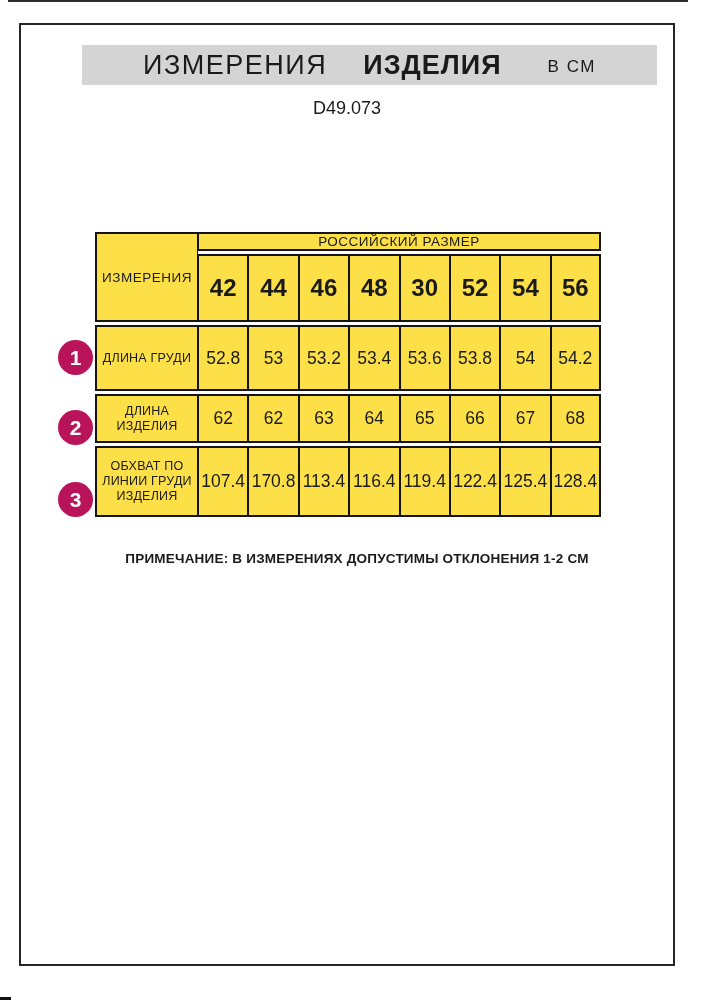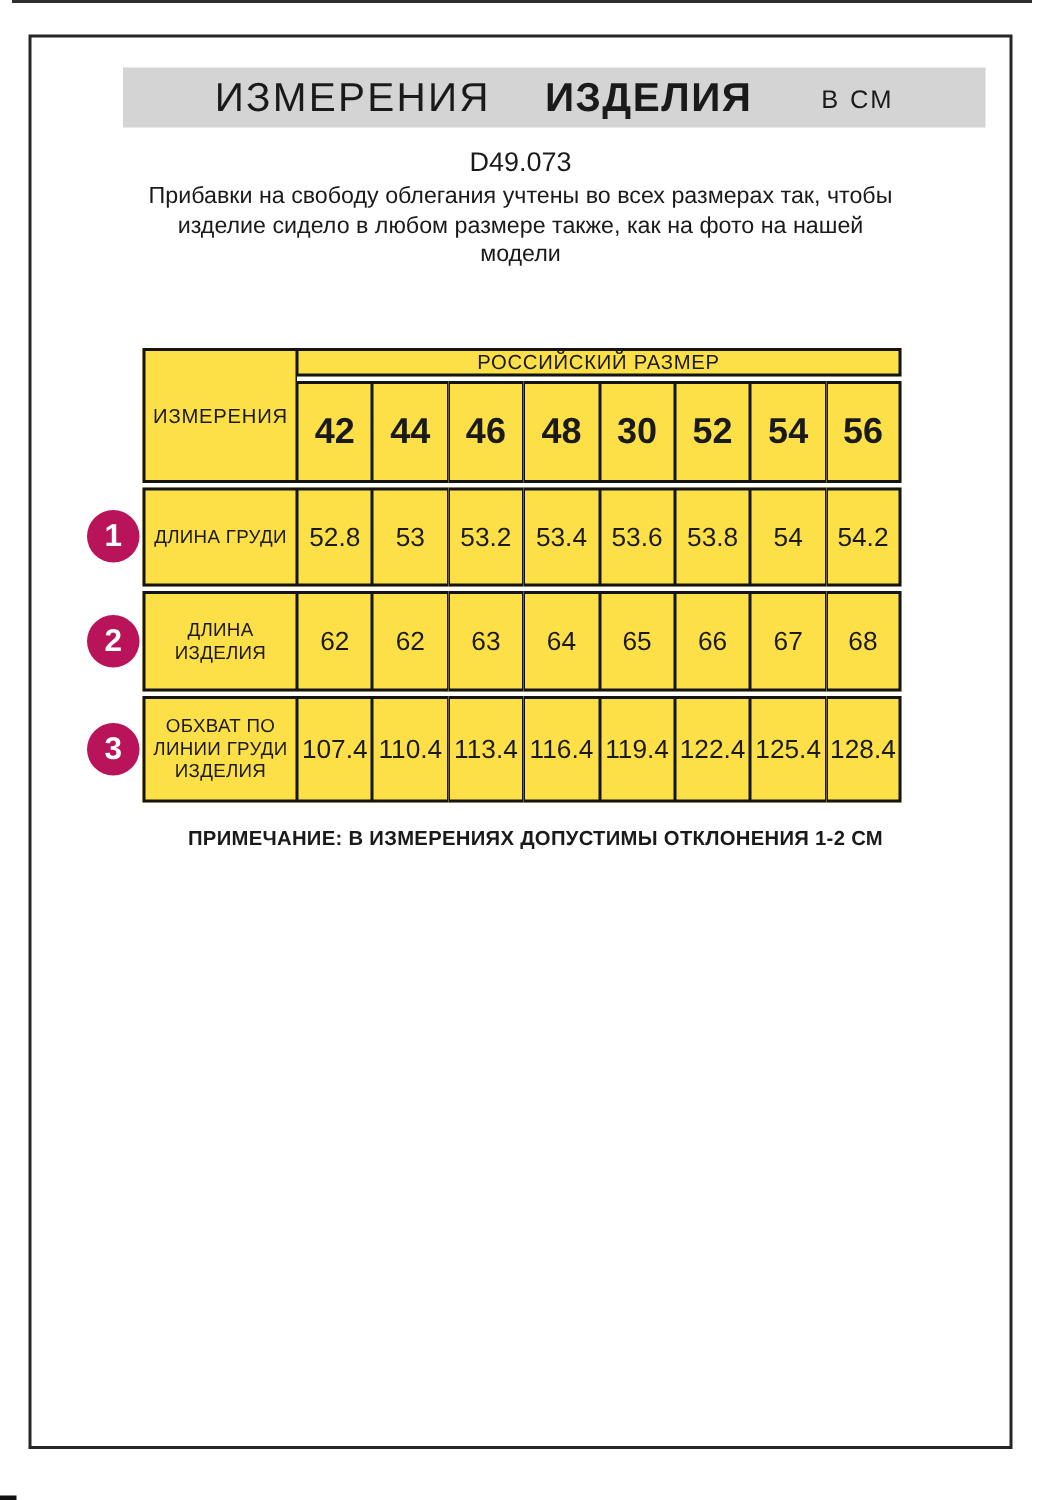--- a/index.html
+++ b/index.html
@@ -30,21 +30,21 @@
   .sizetable td:first-child{border-left-width:2px;}
   .sizetable td:last-child{border-right-width:2px;}
   .sizetable td.inner-first{border-left-width:1px;}
   col.c-label{width:103px;}
   td.corner{font-size:13.5px;letter-spacing:.5px;}
   td.group{height:19px;font-size:13.5px;letter-spacing:.5px;}
   tr.sizes-row td{height:68px;font-size:24px;font-weight:bold;}
   td.rowlabel{font-size:12.5px;letter-spacing:.2px;line-height:15px;}
   td.val{font-size:17.5px;}
   tr.r1 td{height:66px;}
-  tr.r2 td{height:67px;}
+  tr.r2 td{height:49px;}
   tr.r3 td{height:71px;}
 
   .note{position:absolute;left:21px;top:551px;width:672px;text-align:center;
         font-weight:bold;font-size:13.5px;letter-spacing:.2px;}
 
   .marker{position:absolute;left:58px;width:35px;height:35px;border-radius:50%;
         background:var(--accent-circle,#b9145a);color:#ffffff;
         display:flex;align-items:center;justify-content:center;
         font-size:21px;font-weight:bold;}
   .m1{top:340px;} .m2{top:410px;} .m3{top:482px;}
@@ -59,25 +59,20 @@
   <div class="frame"></div>
 
   <div class="titlebar">
     <span class="t-left">ИЗМЕРЕНИЯ</span>
     <span class="t-right">ИЗДЕЛИЯ</span>
     <span class="t-unit">В СМ</span>
   </div>
 
   <div class="code">D49.073</div>
 
-  <div class="desc">
-    <div>Прибавки на свободу облегания учтены во всех размерах так, чтобы</div>
-    <div>изделие сидело в любом размере также, как на фото на нашей</div>
-    <div>модели</div>
-  </div>
 
   <table class="sizetable">
     <colgroup>
       <col class="c-label">
       <col span="8">
     </colgroup>
     <tbody>
       <tr>
         <td class="corner" rowspan="2">ИЗМЕРЕНИЯ</td>
         <td class="group" colspan="8">РОССИЙСКИЙ РАЗМЕР</td>
@@ -122,21 +117,21 @@
         <td class="val">68</td>
       </tr>
 
       <tr class="r3">
         <td class="rowlabel">
           <div>ОБХВАТ ПО</div>
           <div>ЛИНИИ ГРУДИ</div>
           <div>ИЗДЕЛИЯ</div>
         </td>
         <td class="val">107.4</td>
-        <td class="val">110.4</td>
+        <td class="val">170.8</td>
         <td class="val">113.4</td>
         <td class="val">116.4</td>
         <td class="val">119.4</td>
         <td class="val">122.4</td>
         <td class="val">125.4</td>
         <td class="val">128.4</td>
       </tr>
     </tbody>
   </table>
 

